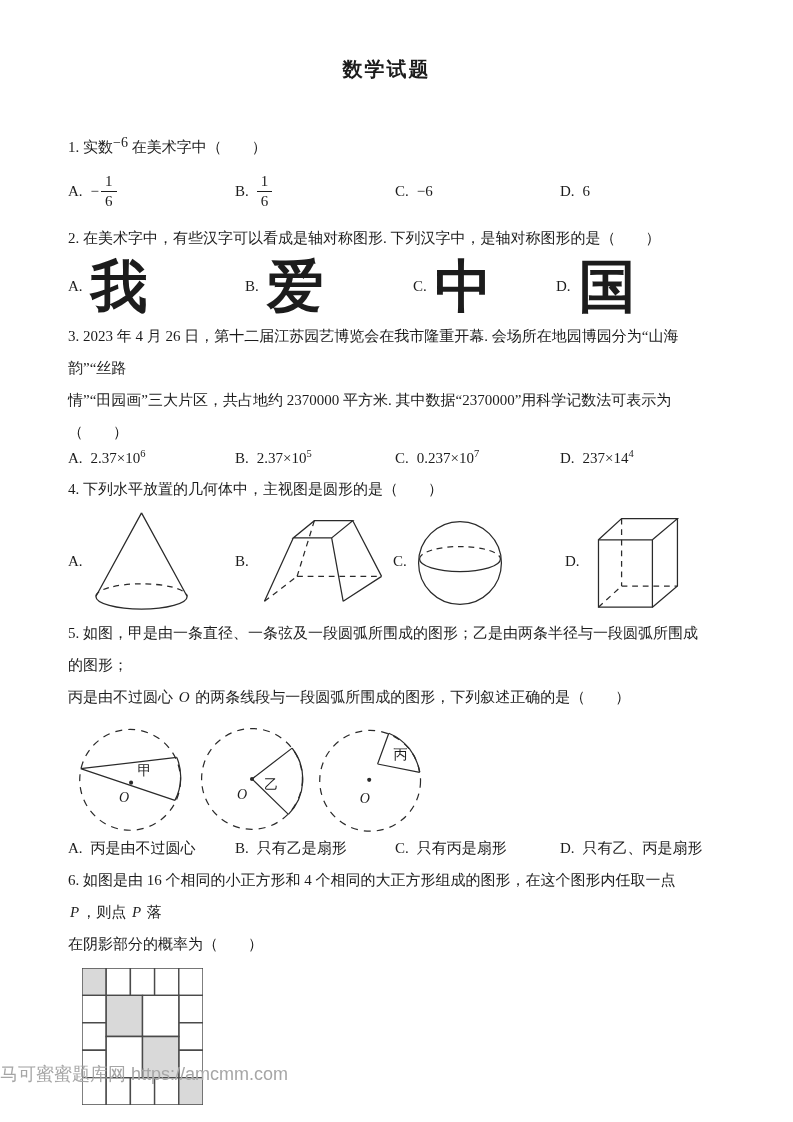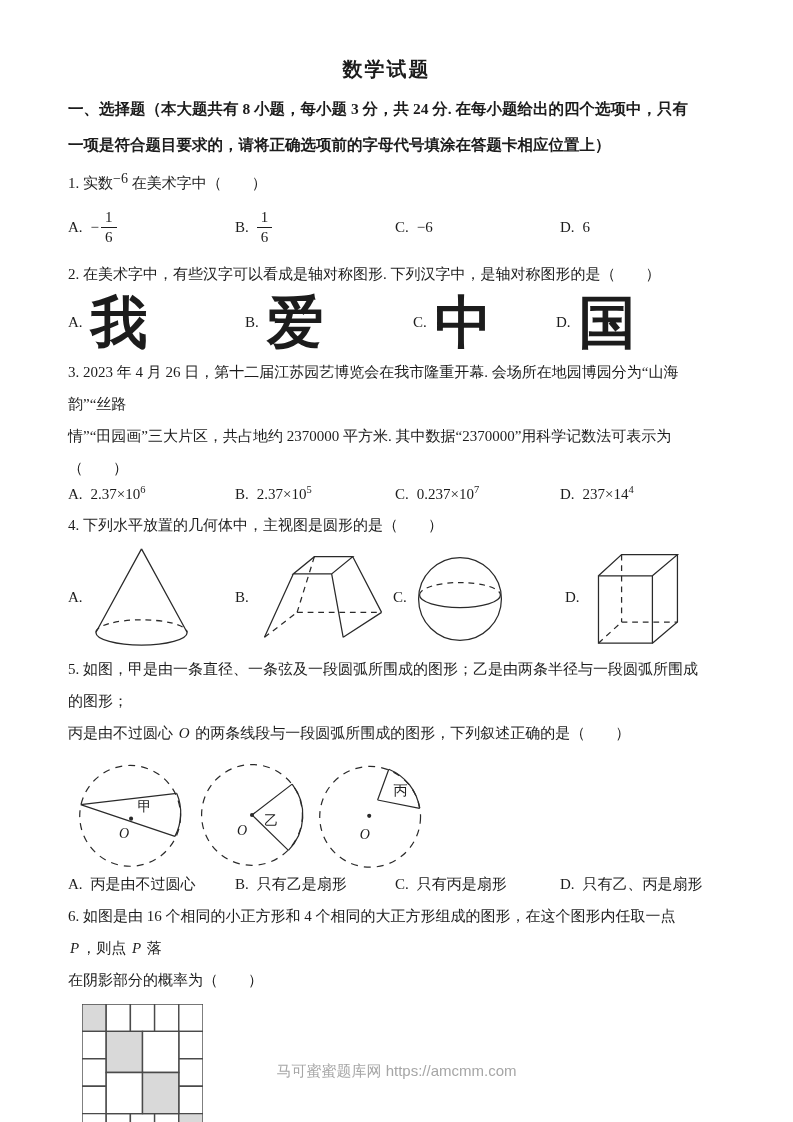--- a/index.html
+++ b/index.html
@@ -39,36 +39,35 @@
   sup.e{font-size:10.5px;vertical-align:super;line-height:0;}
   .q5figs{display:flex;gap:8px;margin:6px 0 2px 8px;}
   svg .ink{stroke:#2a2a2a;fill:none;stroke-width:1.3;}
   svg .dash{stroke-dasharray:6 5;}
   svg .circdash{stroke-dasharray:7.5 6.5;}
   svg text{font-size:15px;fill:#1c1c1c;font-family:"Liberation Serif","DejaVu Serif",serif;}
   svg text.it{font-style:italic;}
   .q6fig{margin:8px 0 0 14px;}
 
   .footer{
-    position:absolute;left:0;right:0;top:1062px;text-align:center;
-    color:#a6a6a6;font-size:15px;
+    position:absolute;left:0;right:0;top:1062px;
+    color:#a6a6a6;font-size:18px;
     font-family:"Liberation Sans","DejaVu Sans",sans-serif;
   }
   .footer a{color:#a6a6a6;text-decoration:none;}
 </style>
 </head>
 <body>
 
 <div class="content">
 
   <h1 class="title">数学试题</h1>
 
   <p class="sect">
-    <span>一、选择题（本大题共有 8 小题，每小题 3 分，共 24 分. 在每小题给出的四个选项中，只有</span><br>
-    <span>一项是符合题目要求的，请将正确选项前的字母代号填涂在答题卡相应位置上）</span>
+    <br>
   </p>
 
   <p class="stem"><span>1. 实数</span><span class="raised">−6</span><span> 在美术字中（　　）</span></p>
   <div class="optrow cols-std q1row">
     <div class="opt">
       <span class="olabel">A.</span>
       <span class="frac">
           <span>−</span>
           <span class="fracstack">
             <span class="num">1</span>

